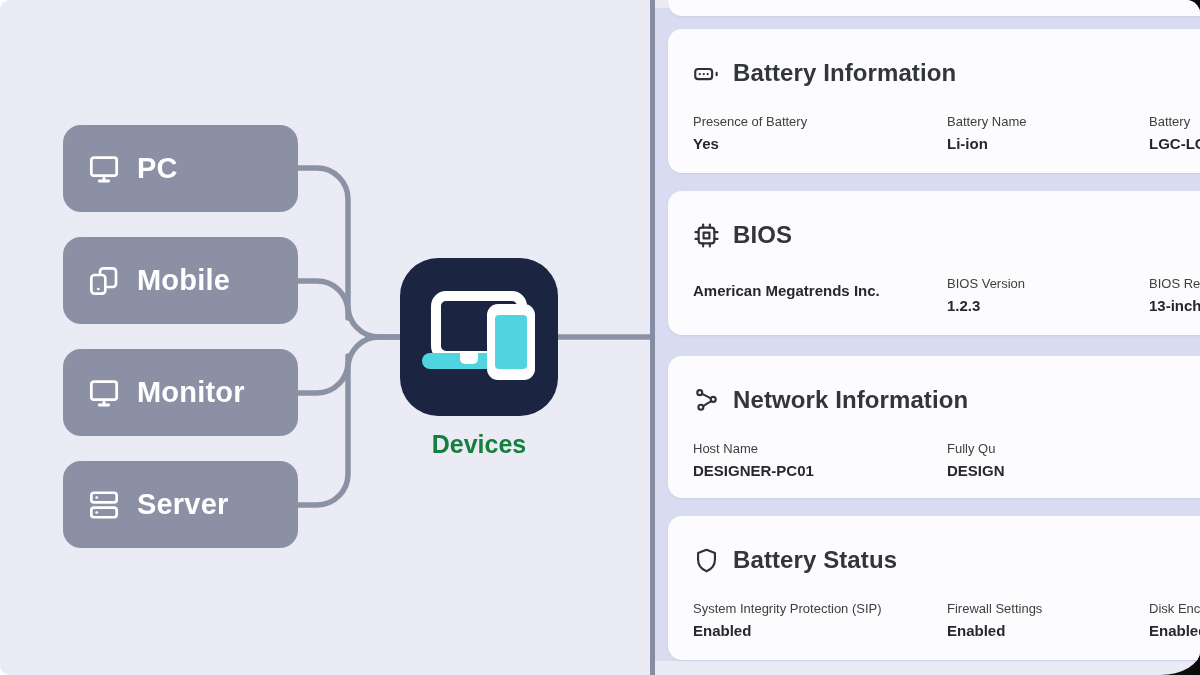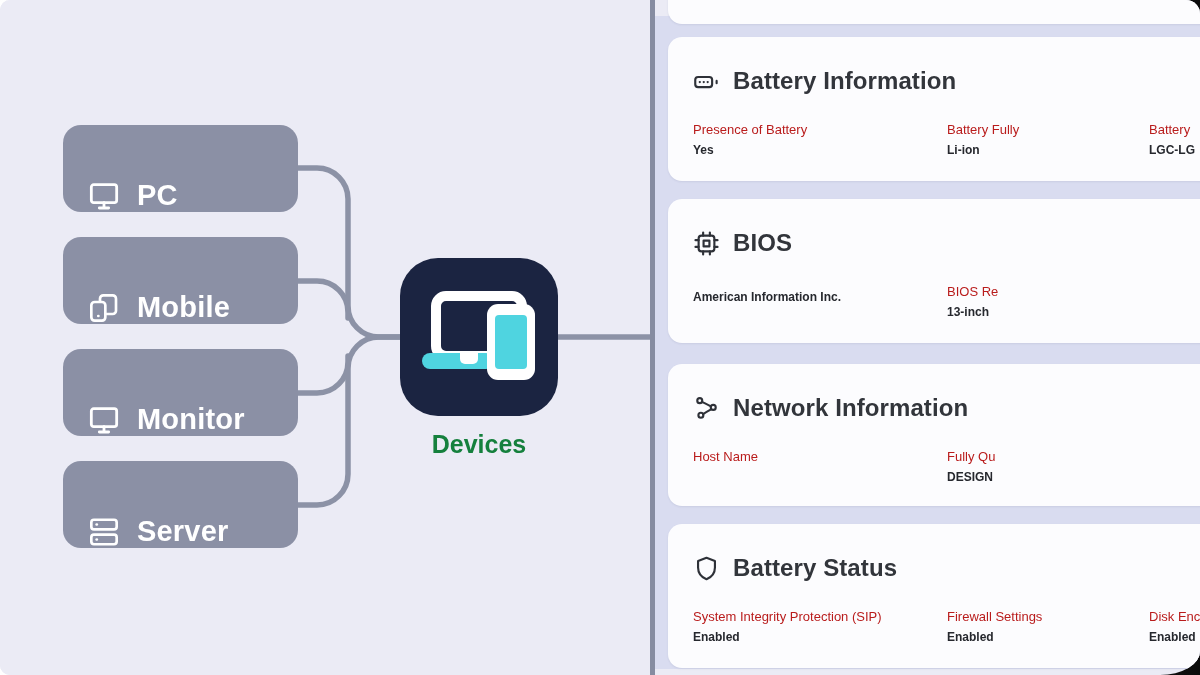--- a/index.html
+++ b/index.html
@@ -12,51 +12,51 @@
     position:relative; width:1200px; height:675px; overflow:hidden;
     border-radius: 10px 14px 40px 10px / 10px 14px 24px 10px;
     background:#EBEBF5;
   }
   
   .left-panel { position:absolute; left:0; top:0; width:650px; height:675px; background:#EBEBF5; }
   .connectors { position:absolute; left:0; top:0; }
   .node {
     position:absolute; left:63px; width:235px; height:87px;
     background:#8B90A5; border-radius:18px;
-    display:flex; align-items:flex-end; padding-left:25px; gap:17px;
+    display:flex; align-items:center; padding-left:25px; gap:17px;
     color:#ffffff; cursor:default;
   }
   .node-label { font-size:29px; font-weight:600; letter-spacing:.2px; }
   .node-icon { flex:0 0 auto; display:flex; }
   .center-node {
     position:absolute; left:400px; top:258px; width:158px; height:158px;
     background:#1B2441; border-radius:38px;
     display:flex; align-items:center; justify-content:center;
   }
   .center-label {
     position:absolute; left:400px; top:430px; width:158px;
     text-align:center; font-size:25px; font-weight:700; color:#15803d;
   }
   
   .divider { position:absolute; left:650px; top:0; width:5px; height:675px; background:#868CA1; }
   
-  .right-panel { position:absolute; left:655px; top:16px; width:545px; height:653px; background:#D9DCF0; }
+  .right-panel { position:absolute; left:655px; top:8px; width:545px; height:653px; background:#D9DCF0; }
   .card {
     position:absolute; left:13px; width:645px; background:#FCFCFE;
     border-radius:14px; box-shadow:0 1px 2px rgba(90,95,130,.12);
     padding:29px 25px 0 25px;
   }
   .card.partial { height:120px; }
   .card.full { height:144px; }
   .card-head { display:flex; align-items:center; gap:13px; height:30px; }
   .card-title { font-size:24px; font-weight:700; color:#32353B; letter-spacing:.1px; }
   .head-icon { display:flex; color:#2E3138; }
   .fields { margin-top:26px; display:grid; grid-template-columns:254px 202px 1fr; }
-  .field-label { font-size:13px; color:#b91c1c; white-space:nowrap; }
-  .field-value { margin-top:6px; font-size:12px; font-weight:700; color:#26282E; white-space:nowrap; }
+  .field-label { font-size:13px; color:#404040; white-space:nowrap; }
+  .field-value { margin-top:6px; font-size:15px; font-weight:700; color:#26282E; white-space:nowrap; }
 </style>
 </head>
 <body>
 
 <div class="app">
 
   <div class="left-panel">
 
     <svg class="connectors" width="660" height="675" viewBox="0 0 660 675">
       <g fill="none" stroke="#8C92A6" stroke-width="5.5" stroke-linecap="round">
@@ -148,21 +148,21 @@
           </svg>
         </span>
         <span class="card-title">Battery Information</span>
       </div>
       <div class="fields">
         <div>
           <div class="field-label">Presence of Battery</div>
           <div class="field-value">Yes</div>
         </div>
         <div>
-          <div class="field-label">Battery Fully</div>
+          <div class="field-label">Battery Name</div>
           <div class="field-value">Li-ion</div>
         </div>
         <div>
           <div class="field-label">Battery</div>
           <div class="field-value">LGC-LG</div>
         </div>
       </div>
     </div>
 
     <div class="card full" style="top:183px;">
@@ -178,21 +178,25 @@
             <line x1="2.2" y1="9" x2="5" y2="9"></line>
               <line x1="2.2" y1="15" x2="5" y2="15"></line>
             <line x1="19" y1="9" x2="21.8" y2="9"></line>
               <line x1="19" y1="15" x2="21.8" y2="15"></line>
           </svg>
         </span>
         <span class="card-title">BIOS</span>
       </div>
       <div class="fields">
         <div>
-          <div class="field-value">American Information Inc.</div>
+          <div class="field-value">American Megatrends Inc.</div>
+        </div>
+        <div>
+          <div class="field-label">BIOS Version</div>
+          <div class="field-value">1.2.3</div>
         </div>
         <div>
           <div class="field-label">BIOS Re</div>
           <div class="field-value">13-inch</div>
         </div>
       </div>
     </div>
 
     <div class="card full" style="top:348px;height:142px;">
       <div class="card-head">
@@ -203,20 +207,21 @@
             <circle cx="7" cy="18" r="2.2"></circle>
             <path d="M8 6.1 Q12 8 15.9 10.1"></path>
             <path d="M16 12.8 Q12 15 9 17"></path>
           </svg>
         </span>
         <span class="card-title">Network Information</span>
       </div>
       <div class="fields">
         <div>
           <div class="field-label">Host Name</div>
+          <div class="field-value">DESIGNER-PC01</div>
         </div>
         <div>
           <div class="field-label">Fully Qu</div>
           <div class="field-value">DESIGN</div>
         </div>
       </div>
     </div>
 
     <div class="card full" style="top:508px;">
       <div class="card-head">

